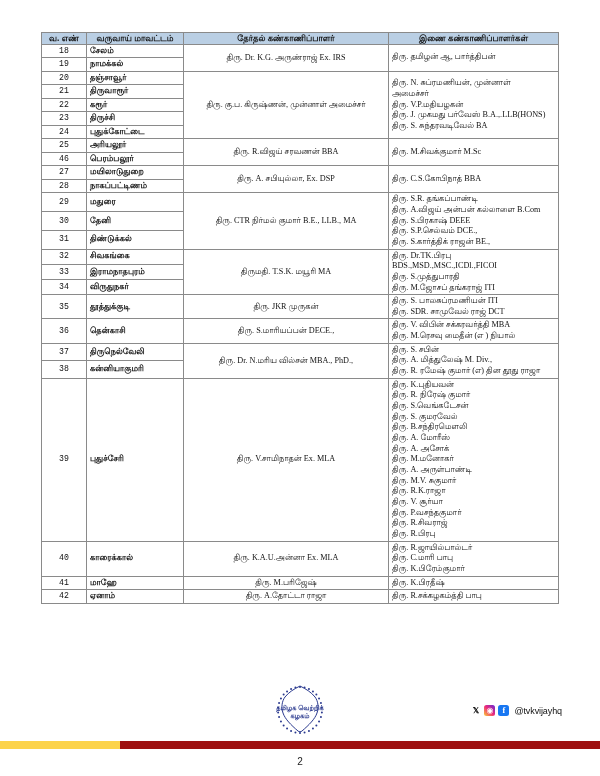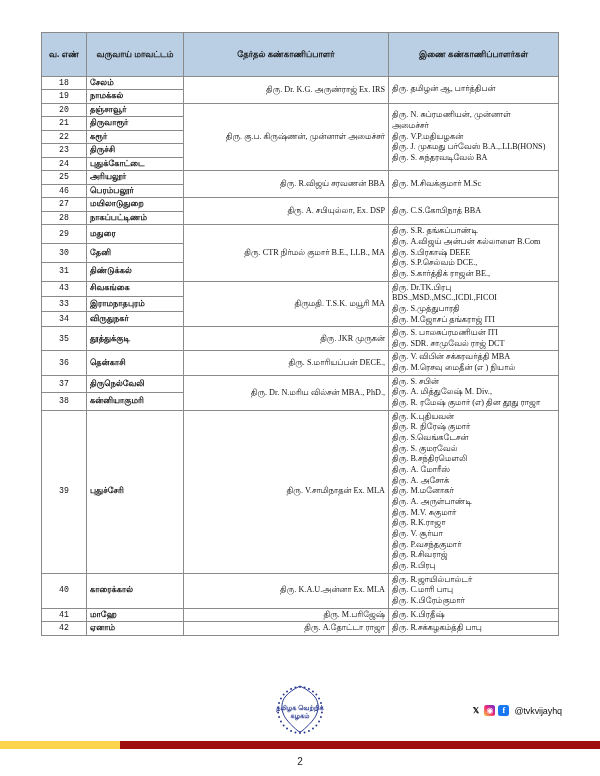--- a/index.html
+++ b/index.html
@@ -46,38 +46,38 @@
     padding: 1px 3px;
     font-size: 8.2px;
     line-height: 1.28;
     color: #111;
   }
   table.obs thead th {
     background: #bacfe4;
     text-align: center;
     font-weight: bold;
     font-size: 8.4px;
-    padding: 16px 2px;
+    padding: 0 2px;
     font-family: "Liberation Sans", sans-serif;
   }
   td.sno {
     text-align: center;
     font-family: Liberation Mono, monospace;
     font-size: 8.4px;
   }
   td.dist {
     text-align: left;
     padding-left: 5px;
     font-family: "Liberation Sans", sans-serif;
     font-size: 8.2px;
     font-weight: 600;
     margin-left: 19px;
   }
   td.obs {
-    text-align: right;
+    text-align: center;
     padding-left: 8px;
     font-size: 8.2px;
   }
   td.joint {
     text-align: left;
     padding-left: 5px;
     font-size: 8px;
   }
   td.joint .jl {
     display: block;
@@ -242,21 +242,21 @@
           </tr>
           <tr>
             <td class="sno">30</td>
             <td class="dist">தேனி</td>
           </tr>
           <tr>
             <td class="sno">31</td>
             <td class="dist">திண்டுக்கல்</td>
           </tr>
           <tr>
-            <td class="sno">43</td>
+            <td class="sno">32</td>
             <td class="dist">சிவகங்கை</td>
             <td class="obs" rowspan="3">திருமதி. T.S.K. மயூரி MA</td>
             <td class="joint" rowspan="3">
               <span class="jl">திரு. Dr.TK.பிரபு</span>
               <span class="jl">BDS.,MSD.,MSC.,ICDl.,FICOI</span>
               <span class="jl">திரு. S.முத்துபாரதி</span>
               <span class="jl">திரு. M.ஜோசப் தங்கராஜ் ITI</span>
             </td>
           </tr>
           <tr>

